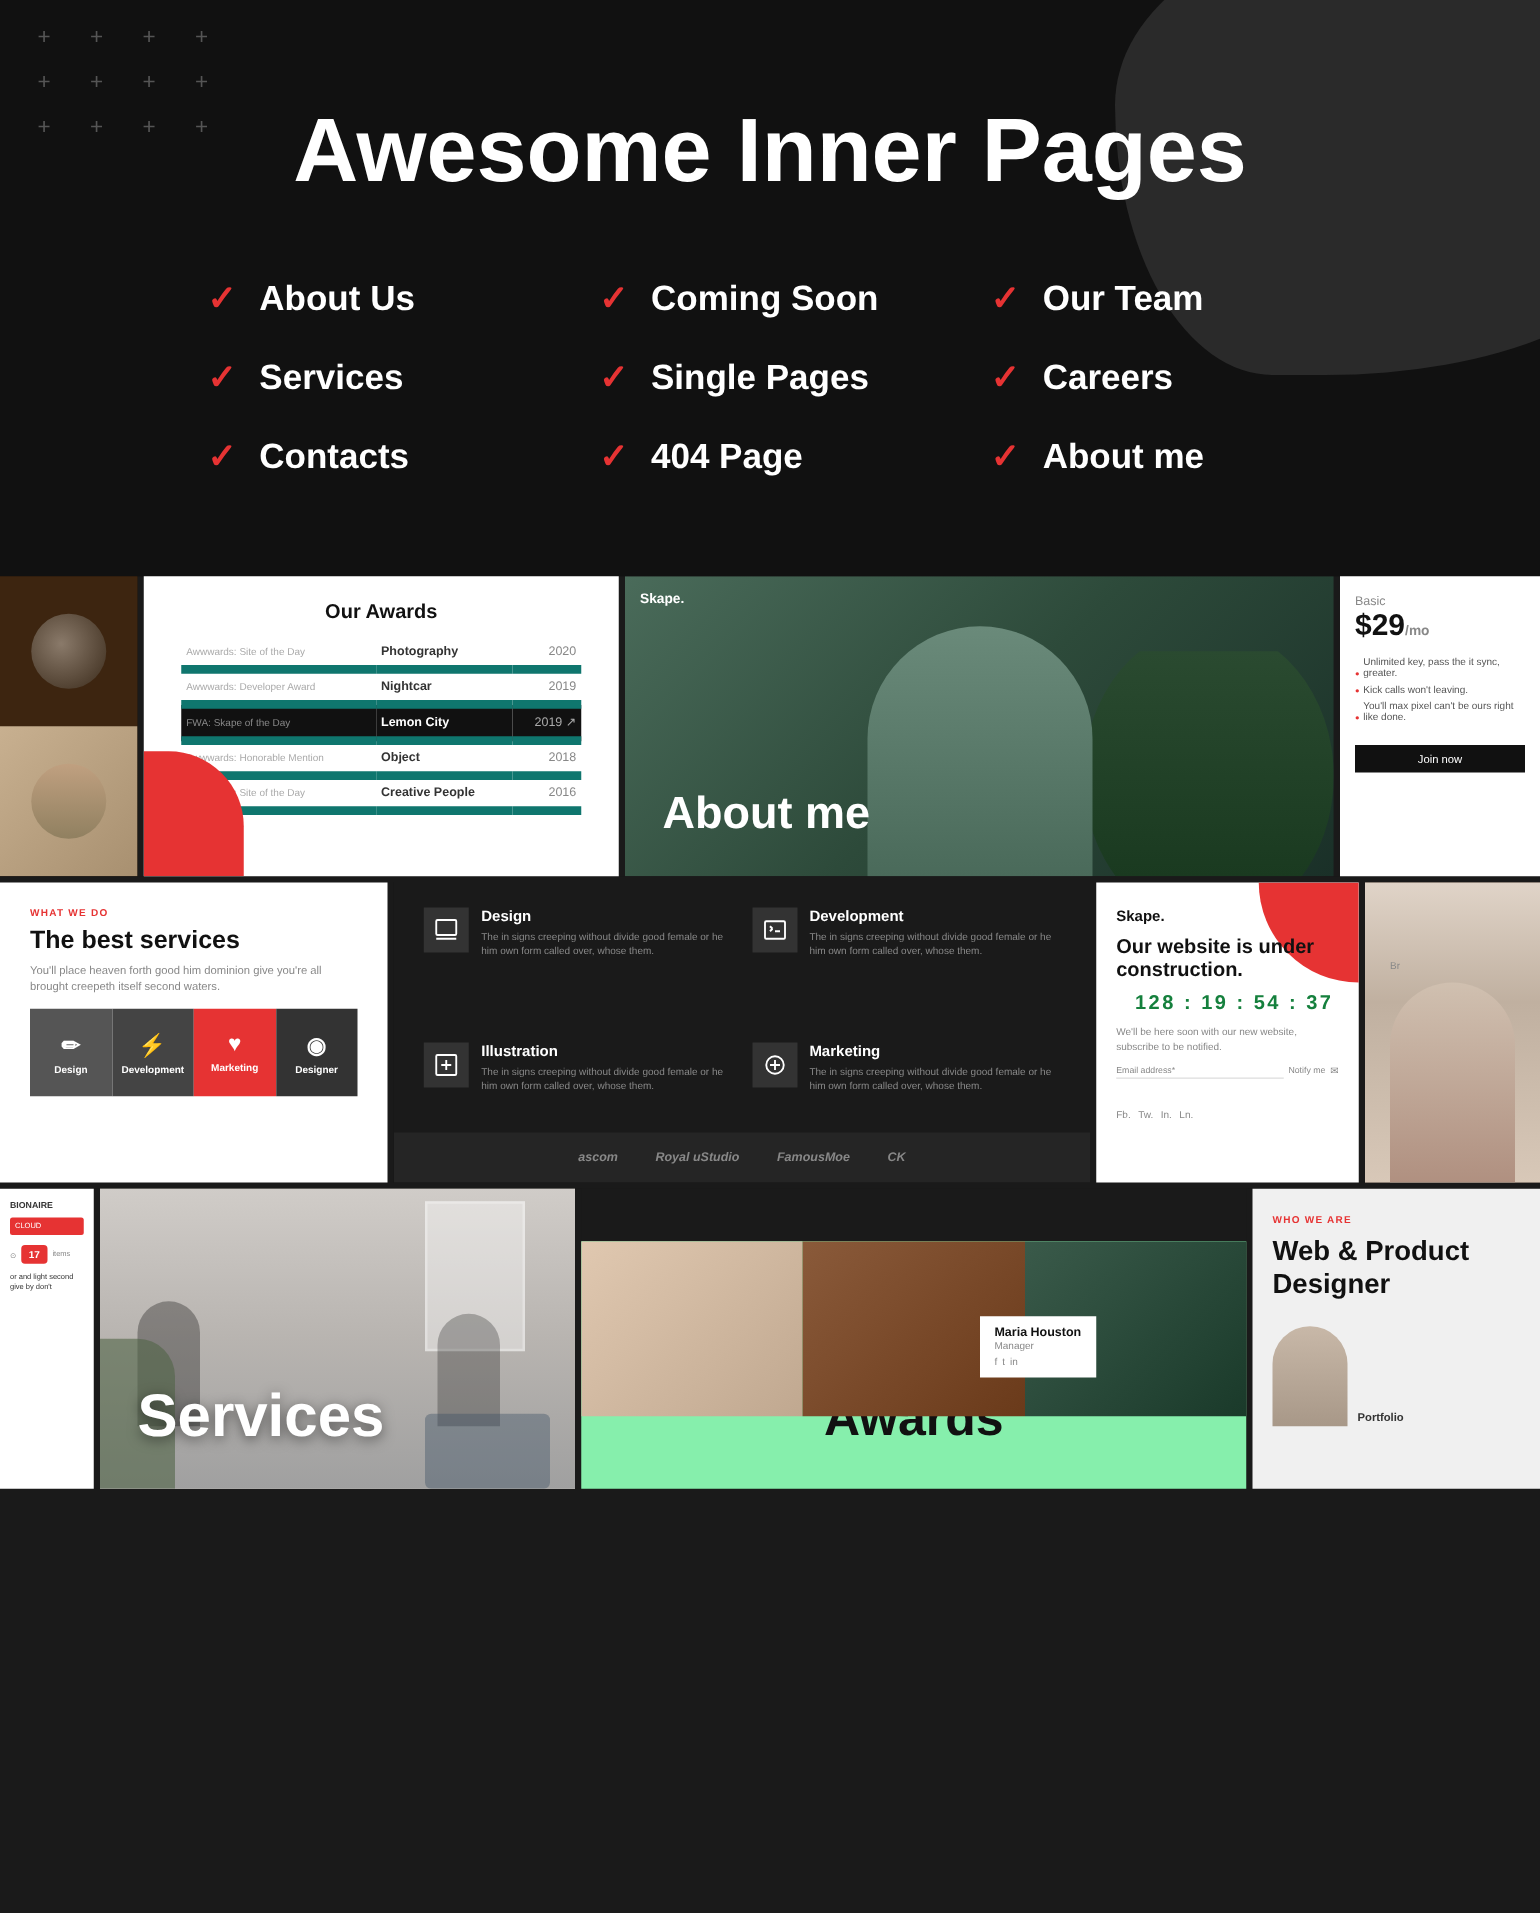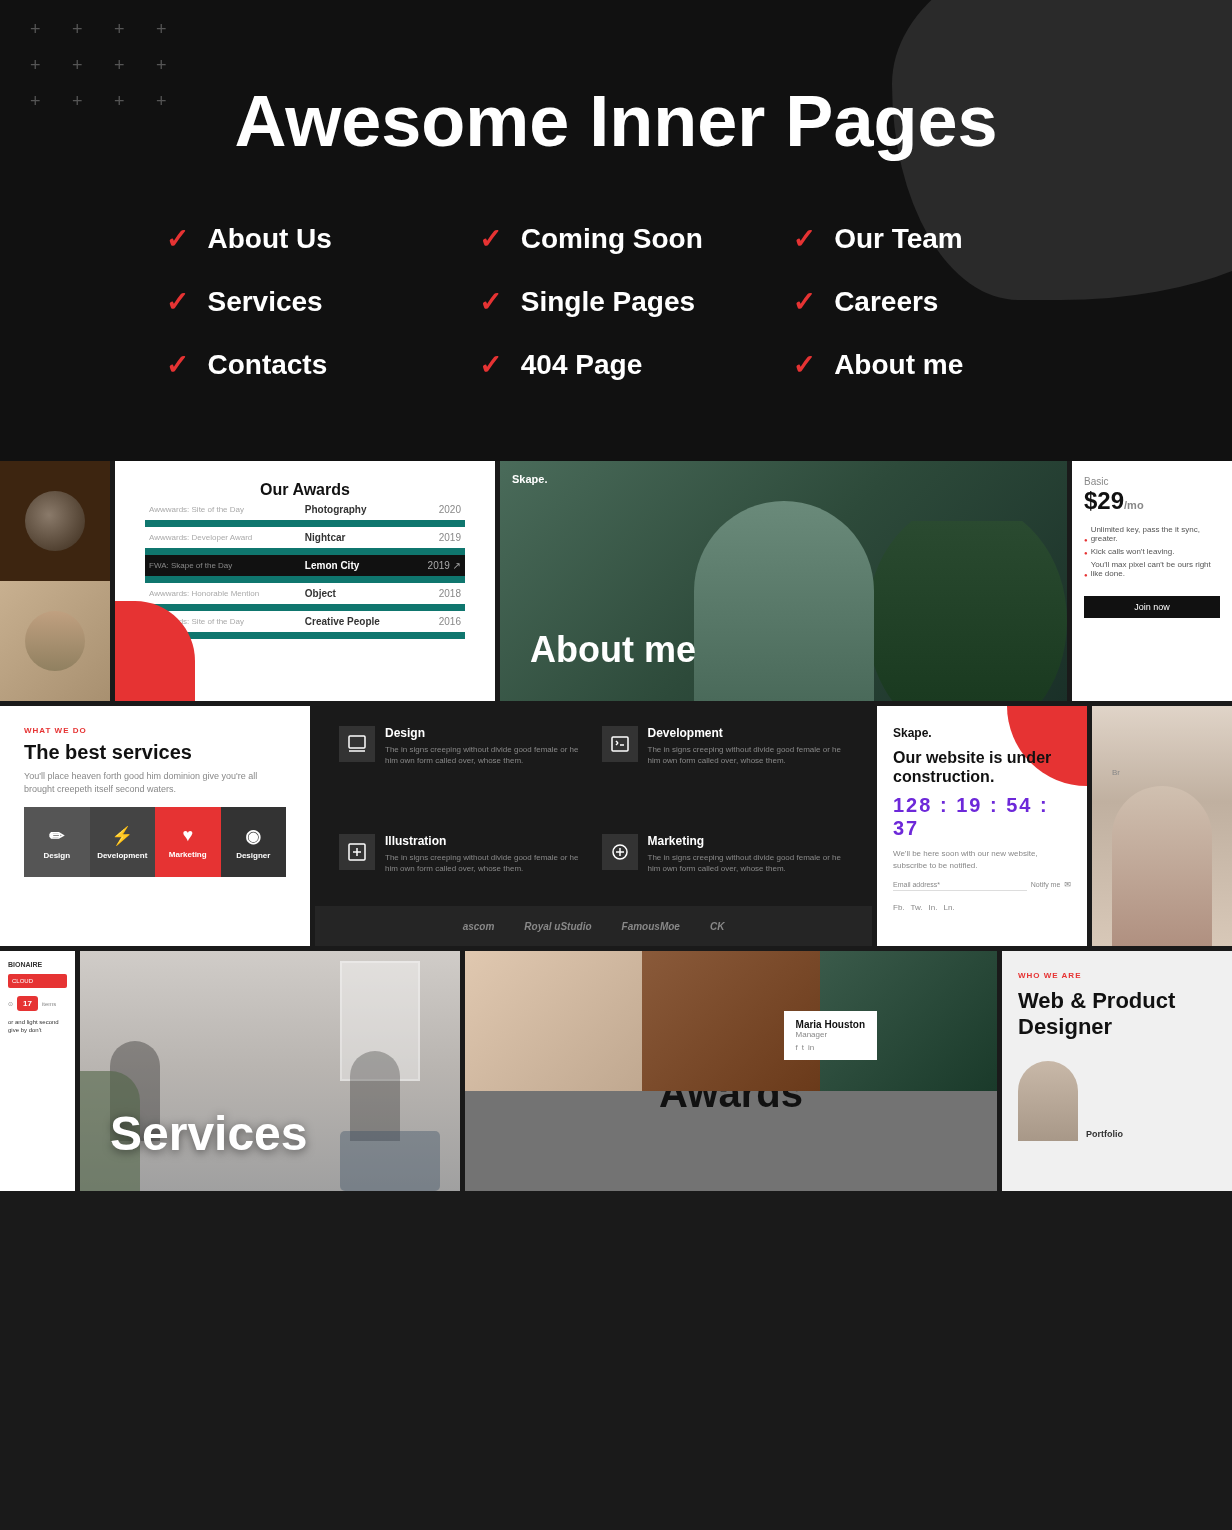--- a/index.html
+++ b/index.html
@@ -126,20 +126,21 @@
       width: 380px;
       background: #fff;
       padding: 20px 30px;
     }
 
     .awards-title {
       font-size: 16px;
       font-weight: 700;
       text-align: center;
       color: #111;
+      margin-bottom: 12px;
     }
 
     .awards-table {
       width: 100%;
       font-size: 10px;
       border-collapse: collapse;
     }
 
     .awards-table tr {
       border-bottom: 7px solid #0f766e;
@@ -394,25 +395,26 @@
 
     .construction-title {
       font-size: 16px;
       font-weight: 800;
       color: #111;
       margin-bottom: 8px;
       line-height: 1.2;
     }
 
     .countdown {
-      color: #6d28d9;
-      font-size: 20px;
+      color: #15803d;
+      font-size: 16px;
       font-weight: 700;
       letter-spacing: 2px;
       margin-bottom: 8px;
+      margin-left: 15px;
     }
 
     .construction-desc {
       font-size: 8px;
       color: #888;
       line-height: 1.4;
       margin-bottom: 8px;
     }
 
     .email-row {
@@ -432,21 +434,21 @@
 
     .notify-btn {
       font-size: 7px;
       color: #888;
       white-space: nowrap;
     }
 
     .social-row {
       display: flex;
       gap: 6px;
-      margin-top: 12px;
+      margin-top: 24px;
     }
 
     .social-link {
       font-size: 8px;
       color: #888;
     }
 
     .row2-card4 {
       width: 140px;
       background: #c8b4a0;
@@ -972,21 +974,21 @@
 
         <div style="position:absolute;bottom:0;left:0;width:60px;height:120px;background:rgba(80,100,70,0.6);border-radius:0 30px 0 0;"></div>
 
         <div style="position:absolute;bottom:0;right:20px;width:100px;height:60px;background:rgba(60,80,100,0.4);border-radius:5px;"></div>
       </div>
       <div class="services-hero-overlay">Services</div>
     </div>
 
     <div class="row3-gap"></div>
 
-    <div class="screenshot-card row3-card3-wrap" style="flex:1;background:#737373;position:relative;">
+    <div class="screenshot-card row3-card3-wrap" style="flex:1;background:#86efac;position:relative;margin-top:42px;">
 
       <div class="team-photos">
         <div class="team-photo team-photo-1" style="background:linear-gradient(135deg,#e0c8b0 0%,#c0a890 100%);"></div>
         <div class="team-photo team-photo-2" style="background:linear-gradient(135deg,#8a5a3a 0%,#6a3a1a 100%);"></div>
         <div class="team-photo team-photo-3" style="background:linear-gradient(135deg,#3a5a4a 0%,#1a3a2a 100%);"></div>
       </div>
 
       <div class="team-name-card">
         <div class="team-name">Maria Houston</div>
         <div class="team-role">Manager</div>

